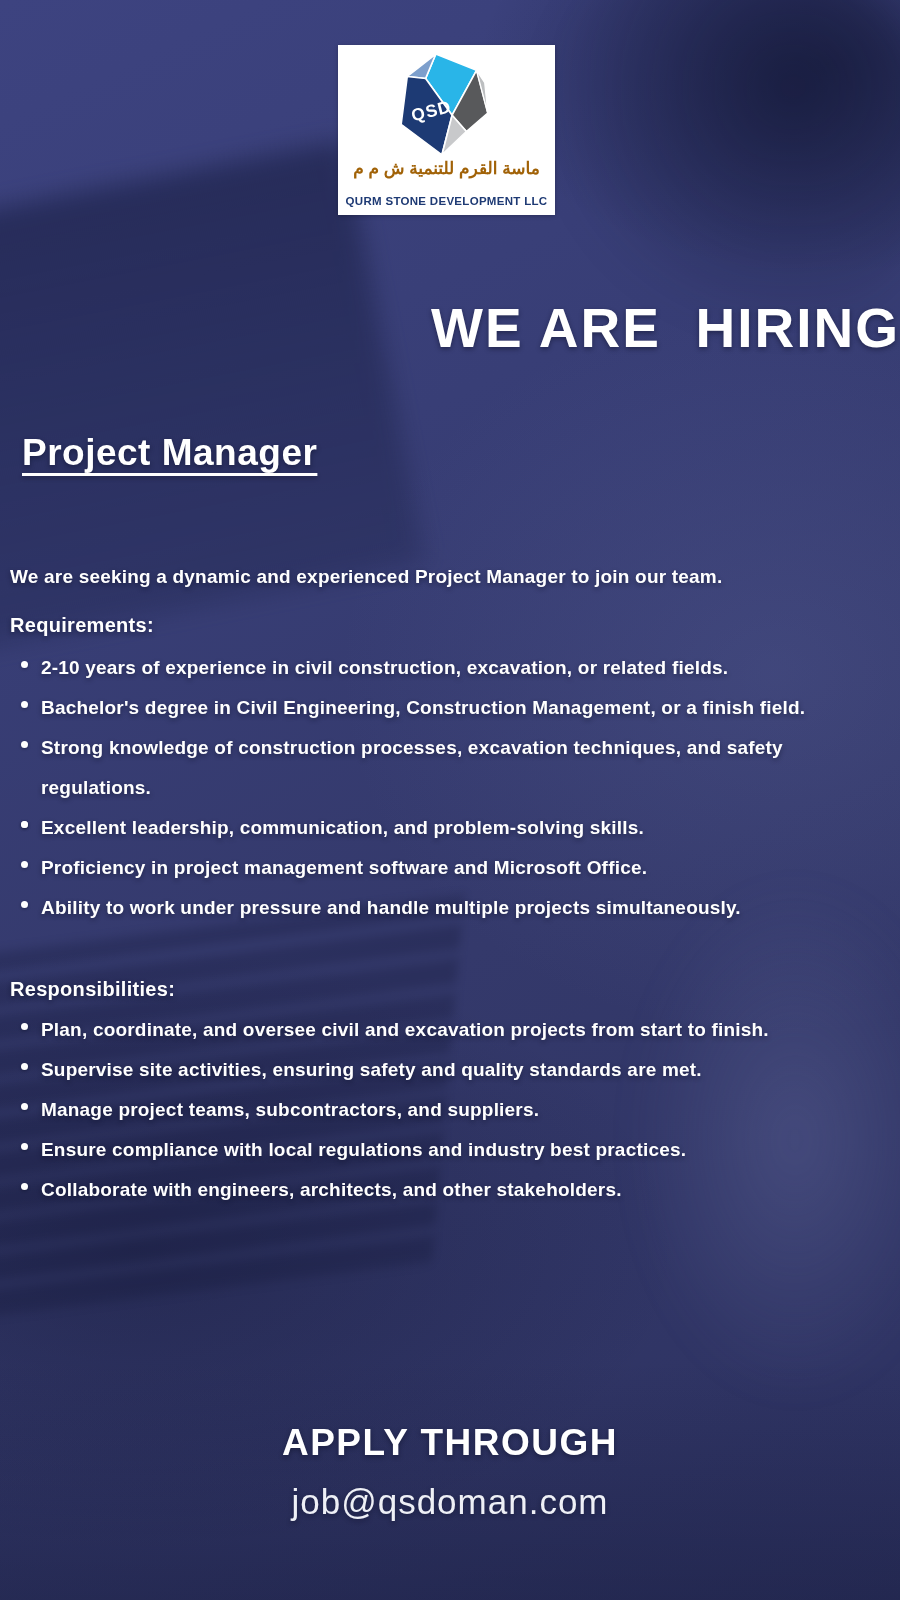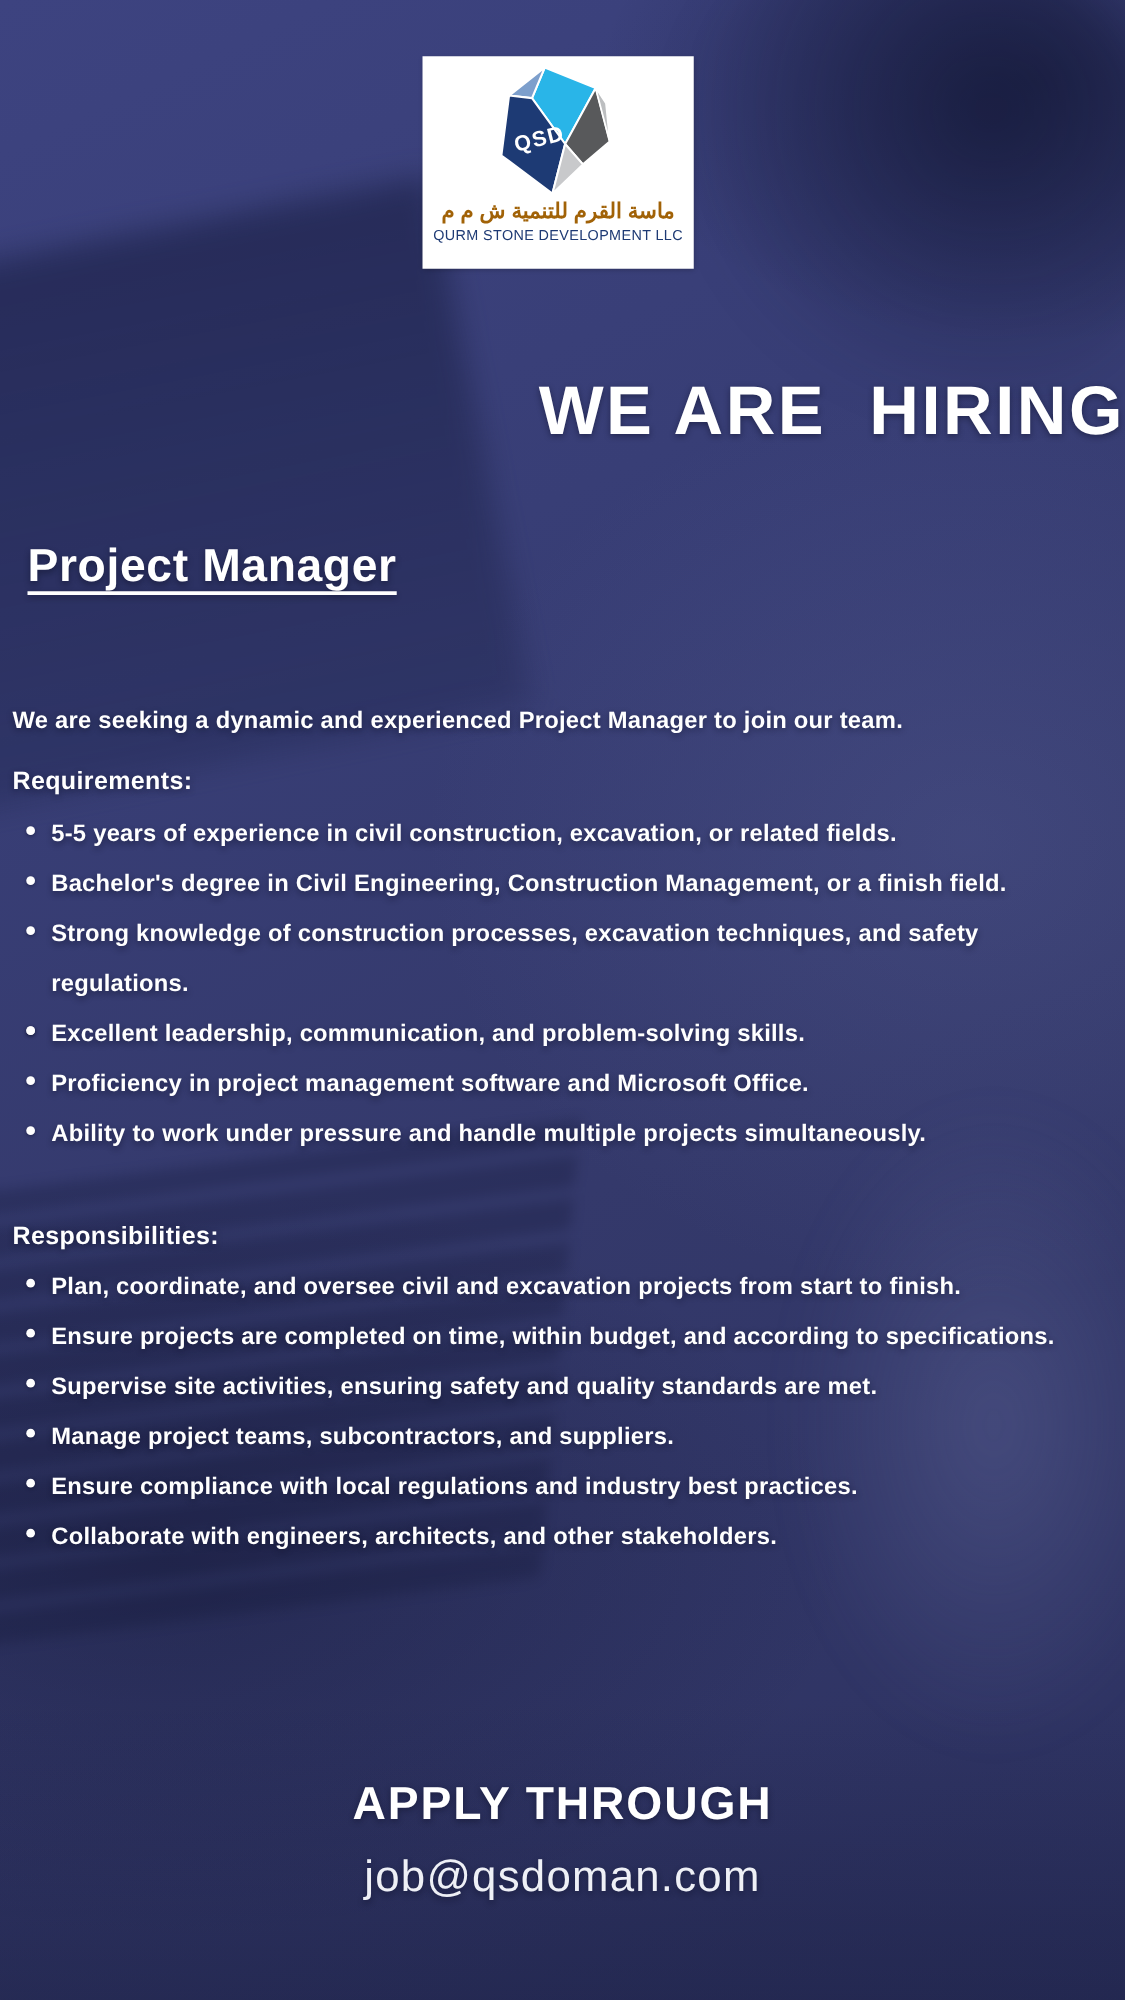--- a/index.html
+++ b/index.html
@@ -38,22 +38,22 @@
     position:absolute;left:338px;top:45px;width:217px;height:170px;
     background:#ffffff;display:flex;flex-direction:column;align-items:center;
     box-shadow:0 1px 4px rgba(0,0,0,0.25);
   }
   .logo-gem{margin-top:7px;}
   .logo-arabic{
     font-size:17px;font-weight:700;color:#a16207;line-height:20px;
     direction:rtl;letter-spacing:0px;margin-top:1px;
   }
   .logo-english{
-    font-size:11.5px;font-weight:400;color:#1e3a74;letter-spacing:0.3px;
-    line-height:14px;margin-top:3px;
+    font-size:11.5px;font-weight:700;color:#1e3a74;letter-spacing:0.3px;
+    line-height:14px;margin-top:15px;
   }
   
   .shadowed{text-shadow:0 2px 5px rgba(8,10,30,0.45);}
   .hiring-title{
     position:absolute;top:296px;left:0;width:100%;text-align:right;
     font-size:55px;font-weight:800;letter-spacing:2px;white-space:pre;
   }
   .position-title{
     position:absolute;left:22px;top:432px;
     font-size:37px;font-weight:700;letter-spacing:0.5px;
@@ -124,33 +124,32 @@
   </div>
 
   <div class="hiring-title shadowed">WE ARE  HIRING</div>
 
   <div class="position-title shadowed">Project Manager</div>
 
   <div class="intro shadowed">We are seeking a dynamic and experienced Project Manager to join our team.</div>
 
   <div class="section-heading heading-requirements shadowed">Requirements:</div>
   <ul class="bullets bullets-requirements">
-    <li><span class="bullet-dot"></span><span>5-5 years of experience in civil construction, excavation, or related fields.</span></li>
+    <li><span class="bullet-dot"></span><span>2-10 years of experience in civil construction, excavation, or related fields.</span></li>
     <li><span class="bullet-dot"></span><span>Bachelor's degree in Civil Engineering, Construction Management, or a finish field.</span></li>
     <li><span class="bullet-dot"></span><span>Strong knowledge of construction processes, excavation techniques, and safety regulations.</span></li>
     <li><span class="bullet-dot"></span></li>
     <li><span class="bullet-dot"></span><span>Excellent leadership, communication, and problem-solving skills.</span></li>
     <li><span class="bullet-dot"></span><span>Proficiency in project management software and Microsoft Office.</span></li>
     <li><span class="bullet-dot"></span><span>Ability to work under pressure and handle multiple projects simultaneously.</span></li>
   </ul>
 
   <div class="section-heading heading-responsibilities shadowed">Responsibilities:</div>
   <ul class="bullets bullets-responsibilities">
     <li><span class="bullet-dot"></span><span>Plan, coordinate, and oversee civil and excavation projects from start to finish.</span></li>
-    <li><span class="bullet-dot"></span><span>Ensure projects are completed on time, within budget, and according to specifications.</span></li>
     <li><span class="bullet-dot"></span><span>Supervise site activities, ensuring safety and quality standards are met.</span></li>
     <li><span class="bullet-dot"></span><span>Manage project teams, subcontractors, and suppliers.</span></li>
     <li><span class="bullet-dot"></span><span>Ensure compliance with local regulations and industry best practices.</span></li>
     <li><span class="bullet-dot"></span><span>Collaborate with engineers, architects, and other stakeholders.</span></li>
   </ul>
 
   <div class="apply-heading shadowed">APPLY THROUGH</div>
   <div class="apply-email shadowed">job@qsdoman.com</div>
 
 </div>

